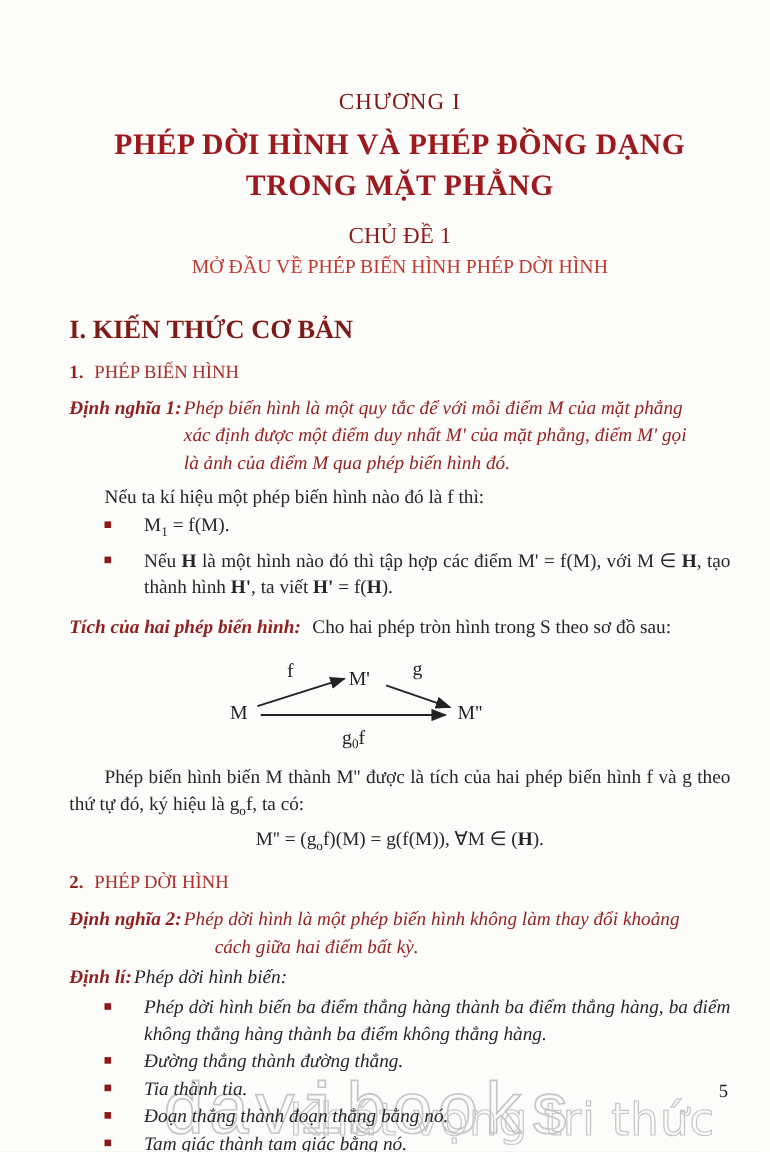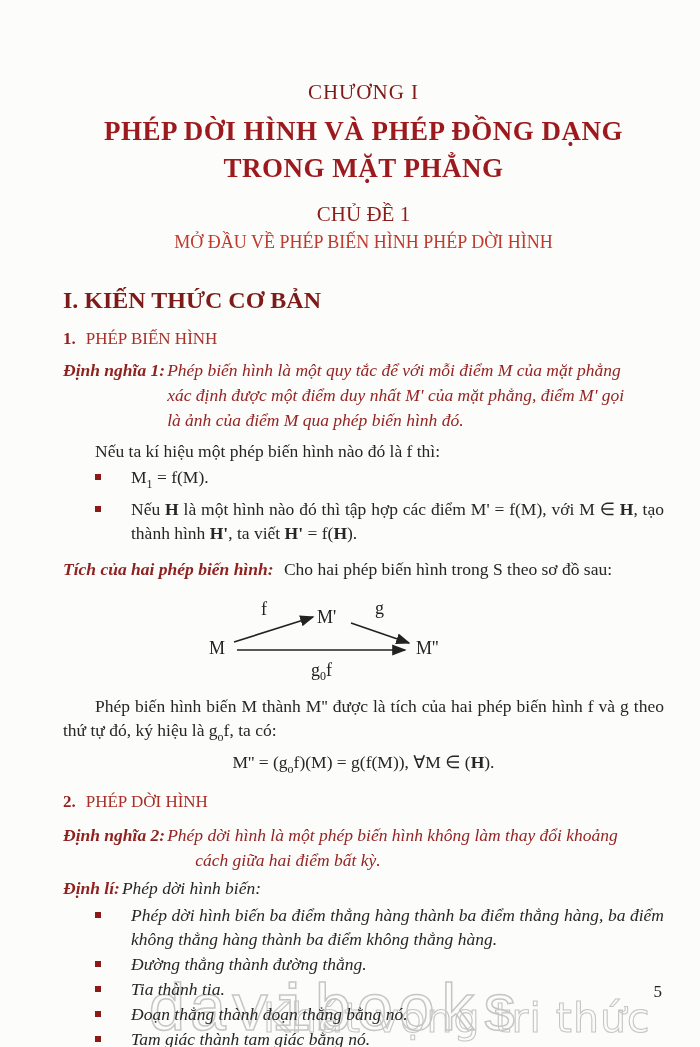--- a/index.html
+++ b/index.html
@@ -101,21 +101,21 @@
         <span class="btxt"><span>M</span><sub>1</sub><span> = f(M).</span></span>
       </div>
       <div class="brow">
         <span class="sq"></span>
         <span class="btxt"><span>Nếu </span><b class="H">H</b><span> là một hình nào đó thì tập hợp các điểm M' = f(M), với M ∈ </span><b class="H">H</b><span>, tạo thành hình </span><b class="H">H'</b><span>, ta viết </span><b class="H">H'</b><span> = f(</span><b class="H">H</b><span>).</span></span>
       </div>
     </div>
 
     <div class="prod">
       <span class="inline-label">Tích của hai phép biến hình:</span>
-      <span class="rest">Cho hai phép biến hình trong S theo sơ đồ sau:</span>
+      <span class="rest">Cho hai phép tròn hình trong S theo sơ đồ sau:</span>
     </div>
 
     <div class="diagram-wrap">
       <svg class="diagram" width="260" height="96" viewBox="0 0 260 96">
         <defs>
           <marker id="arr" markerWidth="9" markerHeight="7" refX="8" refY="3.5" orient="auto">
             <path d="M0,0 L9,3.5 L0,7 Z" fill="#222"></path>
           </marker>
         </defs>
         <line x1="31" y1="52" x2="110" y2="27" stroke="#222" stroke-width="1.6" marker-end="url(#arr)"></line>

